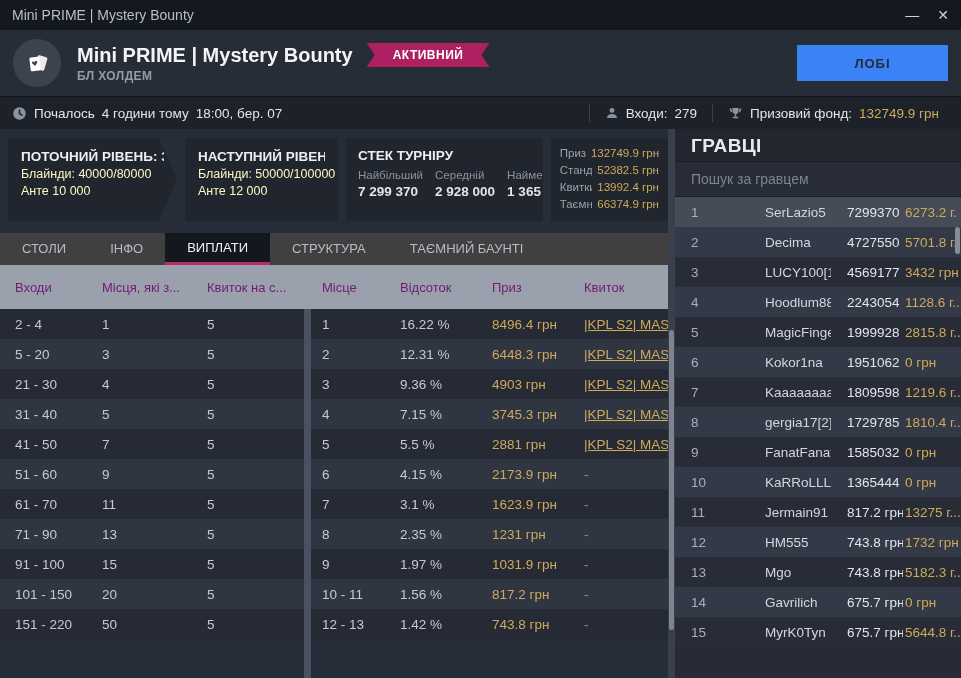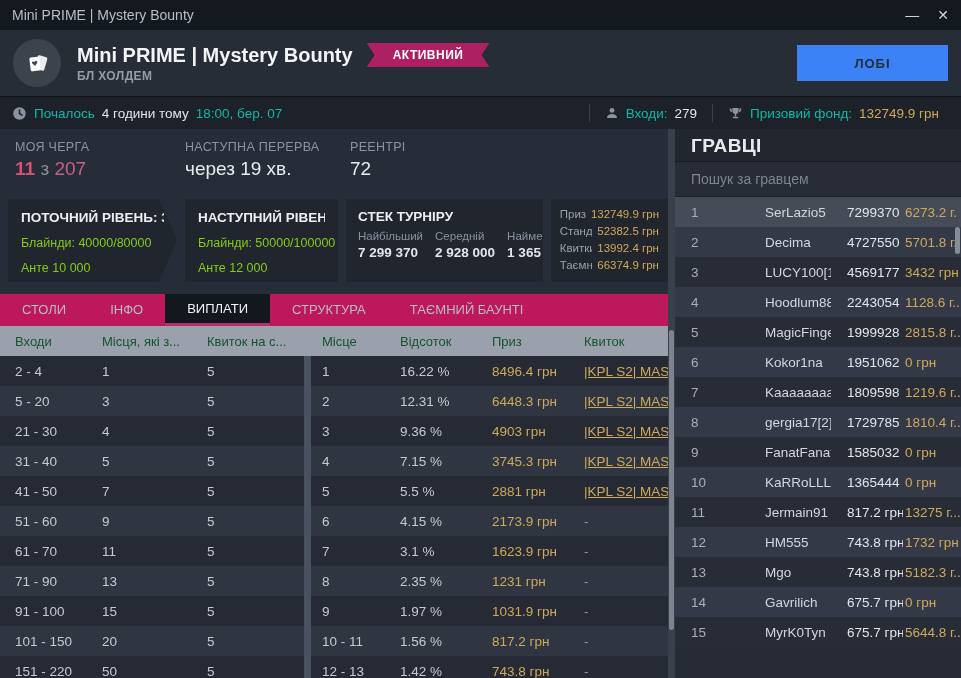--- a/index.html
+++ b/index.html
@@ -19,21 +19,21 @@
   .title-row { display:flex; align-items:center; gap:14px; }
   .tour-title { color:#f2f4f6; font-size:20px; font-weight:bold; }
   .badge { background:#ad2062; color:#fff; font-size:12px; font-weight:bold; letter-spacing:.5px; padding:5px 26px; clip-path:polygon(0 0,100% 0,calc(100% - 8px) 50%,100% 100%,0 100%,8px 50%); }
   .subtitle { color:#959ca6; font-size:12px; font-weight:bold; letter-spacing:.4px; margin-top:2px; }
   .lobby-btn { margin-left:auto; width:151px; height:36px; background:#3b82f6; border:none; color:#272d37; font-family:inherit; font-size:13px; font-weight:bold; letter-spacing:1px; cursor:pointer; }
 
   
   .infobar { height:33px; background:#1c212a; border-top:1px solid #11151b; display:flex; align-items:center; padding:0 22px 0 12px; gap:15px; font-size:13.5px; }
   .ig { display:flex; align-items:center; gap:7px; white-space:nowrap; }
   .ig.first { margin-right:auto; }
-  .lbl { color:#14b8a6; }
+  .lbl { color:#e5e5e5; }
   .val-bold { color:#e2e5ea; font-weight:normal; }
   .val-white { color:#e2e5ea; }
   .money { color:#cfa95b; }
   .sep { width:1px; height:18px; background:#3a414d; }
   .icon-svg { display:inline-flex; flex:none; }
 
   
   .content { display:flex; height:549px; }
   .main { width:668px; display:flex; flex-direction:column; background:#272d38; }
   .vscroll { width:7px; background:#3a404b; position:relative; }
@@ -46,40 +46,40 @@
   .stat-label { color:#8b93a0; font-size:12.5px; letter-spacing:.3px; }
   .stat-value { color:#e8ebee; font-size:19px; margin-top:4px; }
   .q-pos { color:#d8506e; font-weight:bold; }
   .q-sep { color:#858d99; }
   .q-total { color:#c75f8b; }
 
   
   .boxes { display:flex; margin:9px 0 0 8px; height:83px; }
   .lbox { background:#20252e; padding:11px 13px; overflow:hidden; }
   .lbox .bt { color:#eceef1; font-size:13.5px; font-weight:bold; white-space:nowrap; overflow:hidden; }
-  .lbox .bl { color:#84cc16; font-size:12.5px; margin-top:11px; white-space:nowrap; }
+  .lbox .bl { color:#fef9c3; font-size:12.5px; margin-top:3px; white-space:nowrap; }
   .box-cur { width:170px; clip-path:polygon(0 0,calc(100% - 18px) 0,100% 50%,calc(100% - 18px) 100%,0 100%); }
   .box-next { width:154px; margin-left:8px; }
   .box-stack { width:198px; margin-left:8px; padding:10px 12px; }
   .stack-cols { display:flex; gap:12px; margin-top:6px; }
   .sc-label { color:#8b93a0; font-size:11.5px; white-space:nowrap; }
   .sc-value { color:#e2e5ea; font-size:13.5px; font-weight:bold; margin-top:3px; white-space:nowrap; }
   .box-prizes { width:118px; margin-left:8px; padding:7px 9px; }
   .pr-row { display:flex; justify-content:space-between; align-items:baseline; line-height:17px; }
   .pr-label { color:#9aa1ac; font-size:11.5px; white-space:nowrap; overflow:hidden; margin-right:5px; }
   .pr-value { color:#cfa95b; font-size:11.5px; white-space:nowrap; }
 
   
-  .tabs { display:flex; margin-top:12px; height:32px; background:#be185d; }
+  .tabs { display:flex; margin-top:12px; height:32px; background:#404040; }
   .tab { line-height:32px; padding:0 22px; color:#b6bcc6; font-size:13px; cursor:pointer; white-space:nowrap; }
   .tab.active { background:#13181f; color:#f0f2f4; border-bottom:3px solid #b52e6b; line-height:29px; }
 
   
   .pgrid { display:grid; grid-template-columns:87px 105px 112px 7px 78px 92px 90px 1fr; align-items:center; }
-  .phead { height:30px; background:#9ba1ac; color:#14532d; font-size:13px; }
+  .phead { height:44px; background:#9ba1ac; color:#701a75; font-size:13px; }
   .pc { padding-left:15px; white-space:nowrap; overflow:hidden; }
   .pc.place, .pc.percent, .pc.prize { padding-left:11px; }
   .pc.ticket { padding-left:13px; }
   .rows-wrap { position:relative; flex:1; overflow:hidden; }
   .prow { height:30px; font-size:13.5px; color:#c5cad2; }
   .prow:nth-child(odd) { background:#252a34; }
   .prow:nth-child(even) { background:#2f3642; }
   .link { color:#cfa95b; text-decoration:underline; cursor:pointer; }
   .dash { color:#8d939e; }
   .split-bar { position:absolute; left:304px; top:0; bottom:0; width:7px; background:#4a5160; }
@@ -172,38 +172,20 @@
     </span>
     <span class="lbl">Призовий фонд:</span>
     <span class="money">132749.9 грн</span>
   </div>
 </div>
 
 <div class="content">
 
   <div class="main">
 
-    <div class="stats">
-      <div class="stat s1">
-        <div class="stat-label">МОЯ ЧЕРГА</div>
-        <div class="stat-value">
-          <span class="q-pos">11</span>
-          <span class="q-sep">з</span>
-          <span class="q-total">207</span>
-        </div>
-      </div>
-      <div class="stat s2">
-        <div class="stat-label">НАСТУПНА ПЕРЕРВА</div>
-        <div class="stat-value">через 19 хв.</div>
-      </div>
-      <div class="stat">
-        <div class="stat-label">РЕЕНТРІ</div>
-        <div class="stat-value">72</div>
-      </div>
-    </div>
 
     <div class="boxes">
       <div class="lbox box-cur">
         <div class="bt">ПОТОЧНИЙ РІВЕНЬ: 31</div>
         <div class="bl">Блайнди: 40000/80000</div>
         <div class="bl">Анте 10 000</div>
       </div>
       <div class="lbox box-next">
         <div class="bt"><span>НАСТУПНИЙ РІВЕНЬ:</span> </div>
         <div class="bl">Блайнди: 50000/100000</div>

